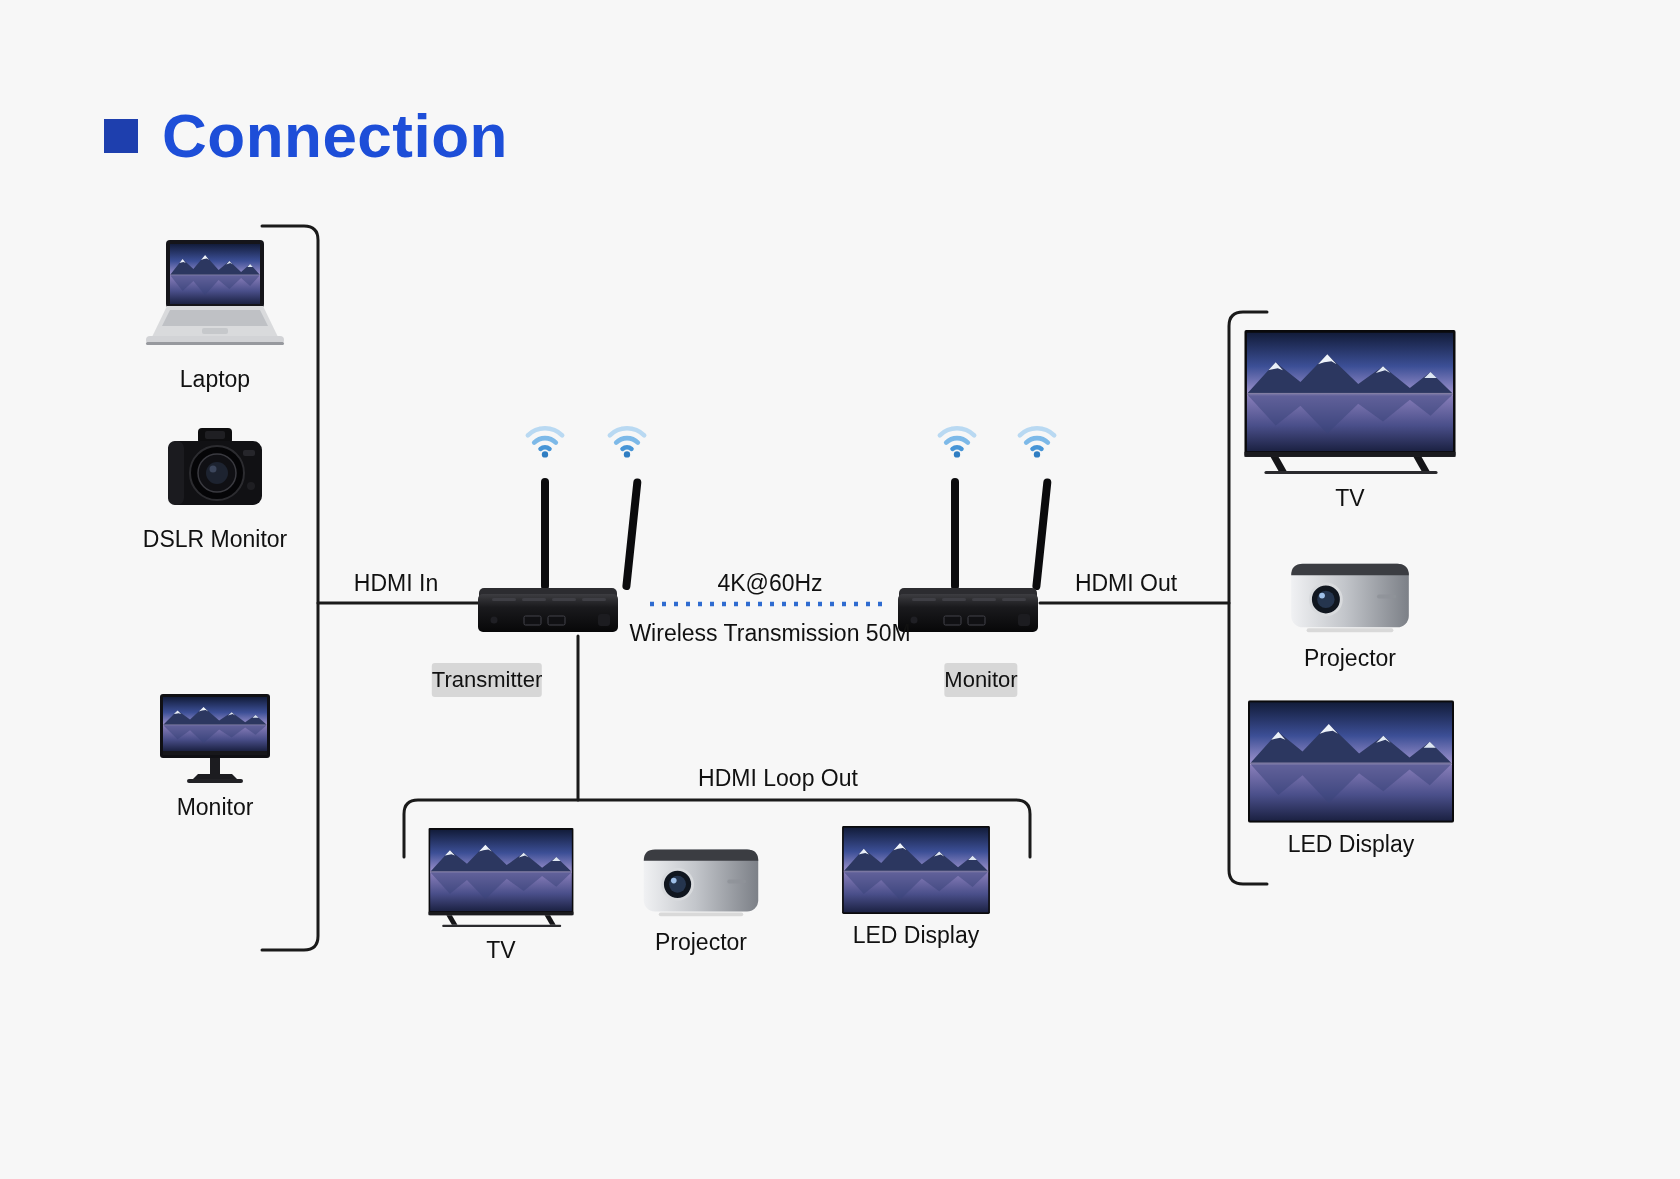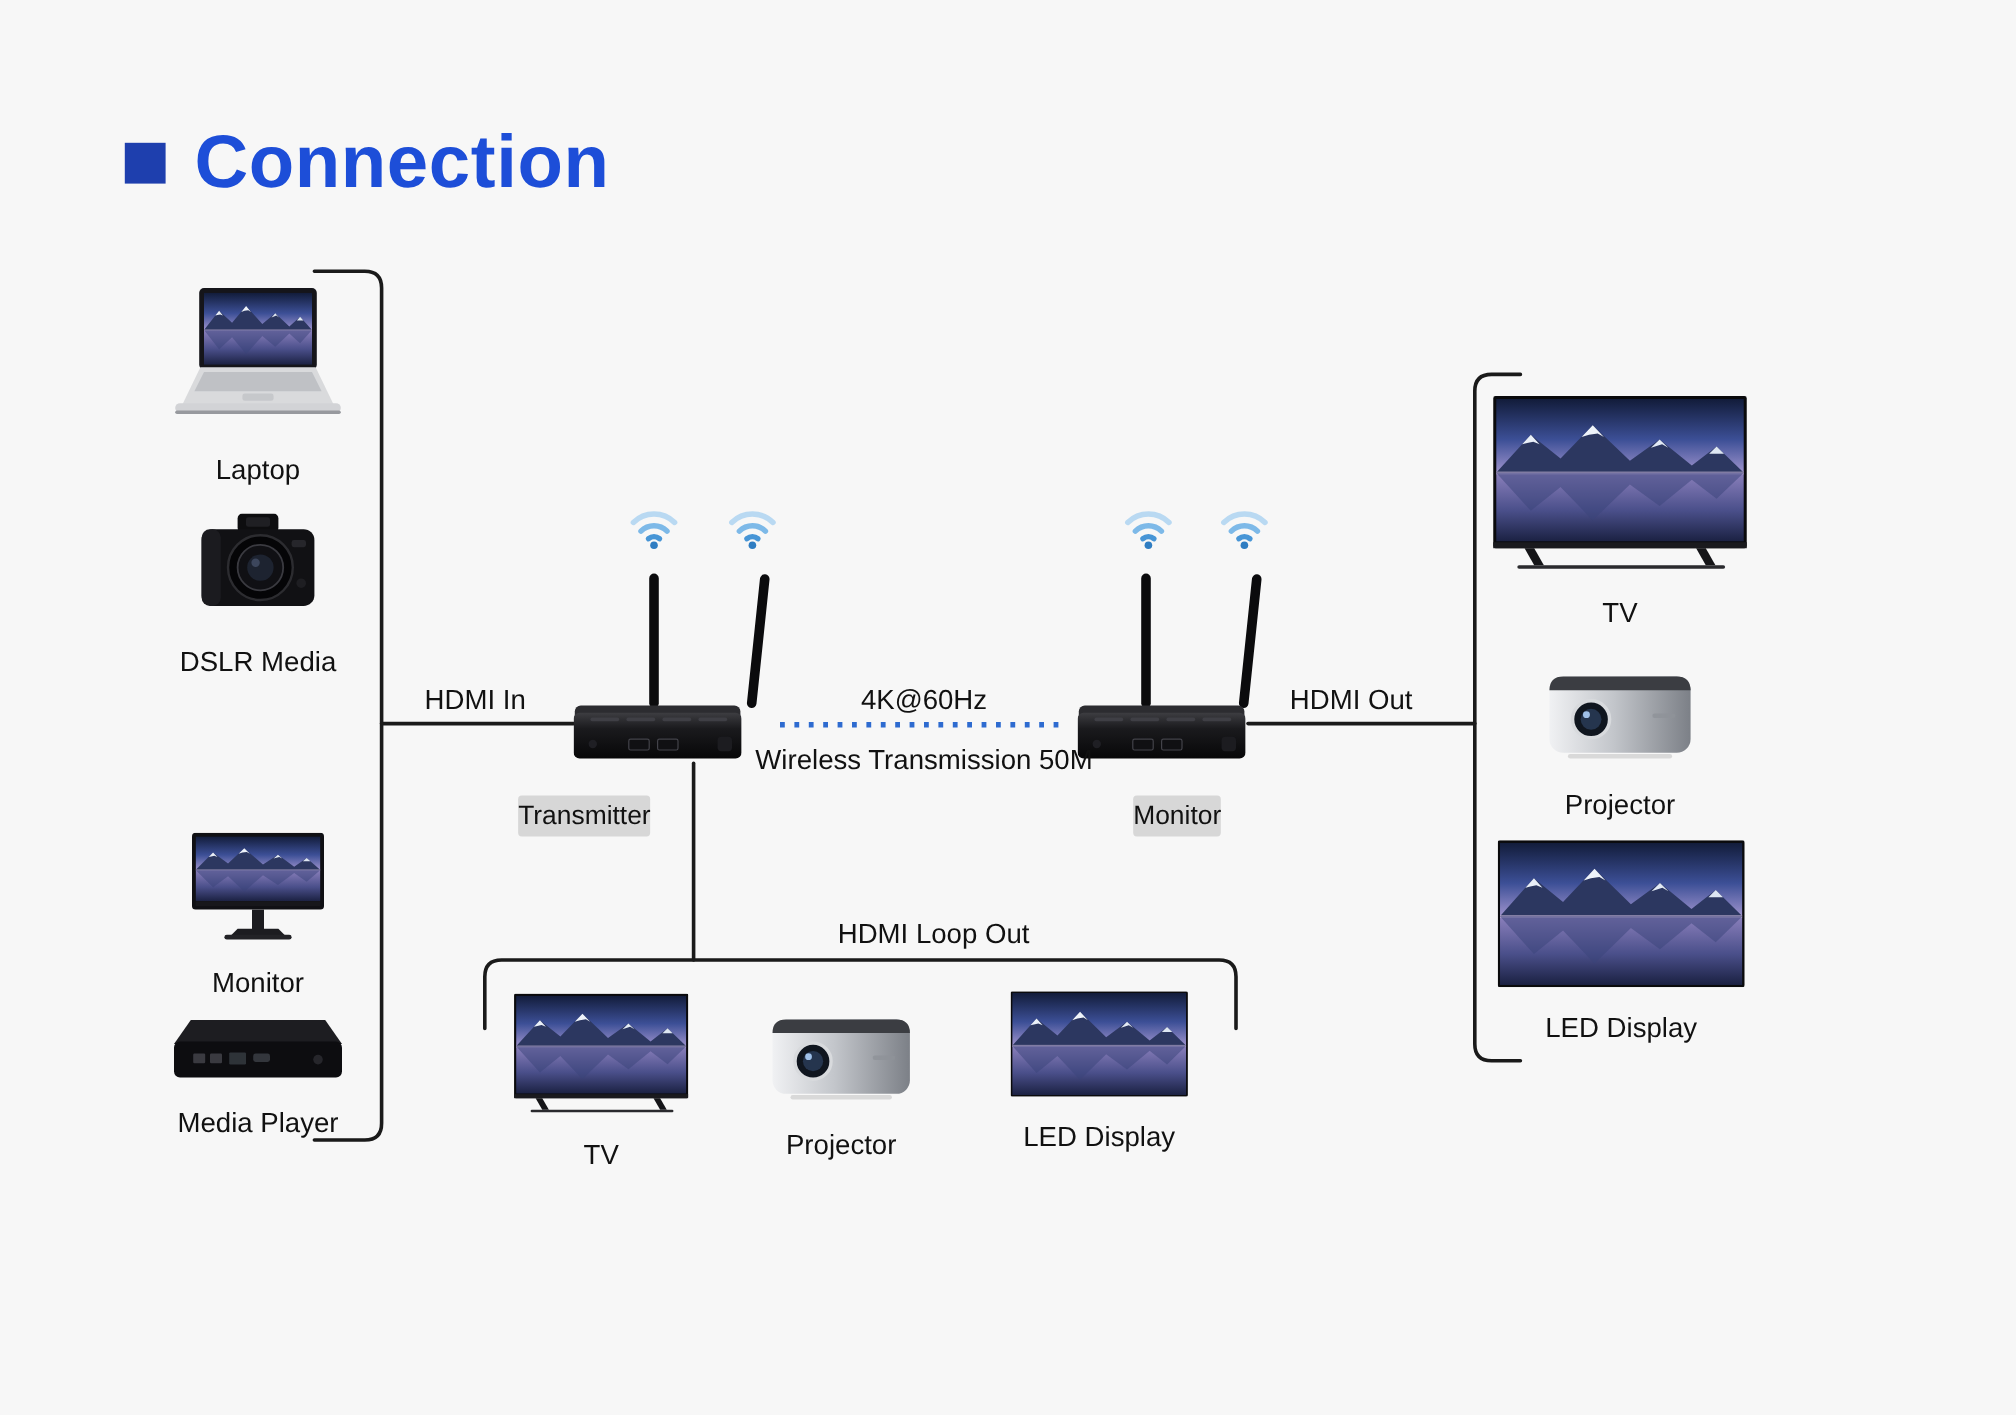--- a/index.html
+++ b/index.html
@@ -3,21 +3,21 @@
 <meta charset="utf-8">
 <style>
   * { margin:0; padding:0; box-sizing:border-box; }
   html,body { background:#f7f7f7; font-family:"Liberation Sans", sans-serif; }
   .canvas { position:relative; width:1680px; height:1179px; background:#f7f7f7; overflow:hidden; }
   .wires { position:absolute; left:0; top:0; z-index:1; pointer-events:none; }
   .title-row { position:absolute; left:104px; top:100px; display:flex; align-items:center; gap:24px; z-index:3; }
   .title-square { width:34px; height:34px; background:#1e3fae; }
   .title-text { font-size:62px; font-weight:800; color:#1d4ed8; letter-spacing:0.5px; }
   .device { position:absolute; display:flex; flex-direction:column; align-items:center; z-index:2; }
-  .device-label { margin-top:20px; font-size:23px; color:#111; white-space:nowrap; }
+  .device-label { margin-top:8px; font-size:23px; color:#111; white-space:nowrap; }
   .conn-label { position:absolute; transform:translateX(-50%); font-size:23px; color:#111; white-space:nowrap; z-index:3; }
   .chip { position:absolute; transform:translateX(-50%); font-size:22px; color:#111; background:#d7d7d7; padding:4px 0; border-radius:3px; z-index:3; white-space:nowrap; }
   .antenna { position:absolute; width:8px; background:#0b0b0d; border-radius:4px; z-index:2; }
   .antenna.tilt { transform:rotate(6deg); transform-origin:bottom center; }
   .wifi { position:absolute; width:44px; height:38px; z-index:2; }
   .extbox { position:absolute; z-index:2; }
 </style>
 </head>
 <body>
 
@@ -183,33 +183,27 @@
   <div class="device" style="left:140px; top:240px; width:150px">
     <svg width="150" height="118" viewBox="0 0 150 118">
         <use href="#laptop"></use>
       </svg>
     <div class="device-label">Laptop</div>
   </div>
   <div class="device" style="left:165px; top:428px; width:100px">
     <svg width="100" height="90" viewBox="0 0 100 90">
         <use href="#dslr"></use>
       </svg>
-    <div class="device-label">DSLR Media</div>
+    <div class="device-label">DSLR Monitor</div>
   </div>
   <div class="device" style="left:160px; top:694px; width:110px">
     <svg width="110" height="92" viewBox="0 0 110 92">
         <use href="#monitor"></use>
       </svg>
     <div class="device-label">Monitor</div>
-  </div>
-  <div class="device" style="left:145px; top:844px; width:140px">
-    <svg width="140" height="58" viewBox="0 0 140 58">
-        <use href="#mediaplayer"></use>
-      </svg>
-    <div class="device-label">Media Player</div>
   </div>
 
   <svg class="wifi" style="left:523px; top:420px" viewBox="0 0 48 42">
       <use href="#wifi"></use>
     </svg>
   <svg class="wifi" style="left:605px; top:420px" viewBox="0 0 48 42">
       <use href="#wifi"></use>
     </svg>
   <div class="antenna" style="left:541px; top:478px; height:112px"></div>
   <div class="antenna tilt" style="left:622px; top:478px; height:112px"></div>

